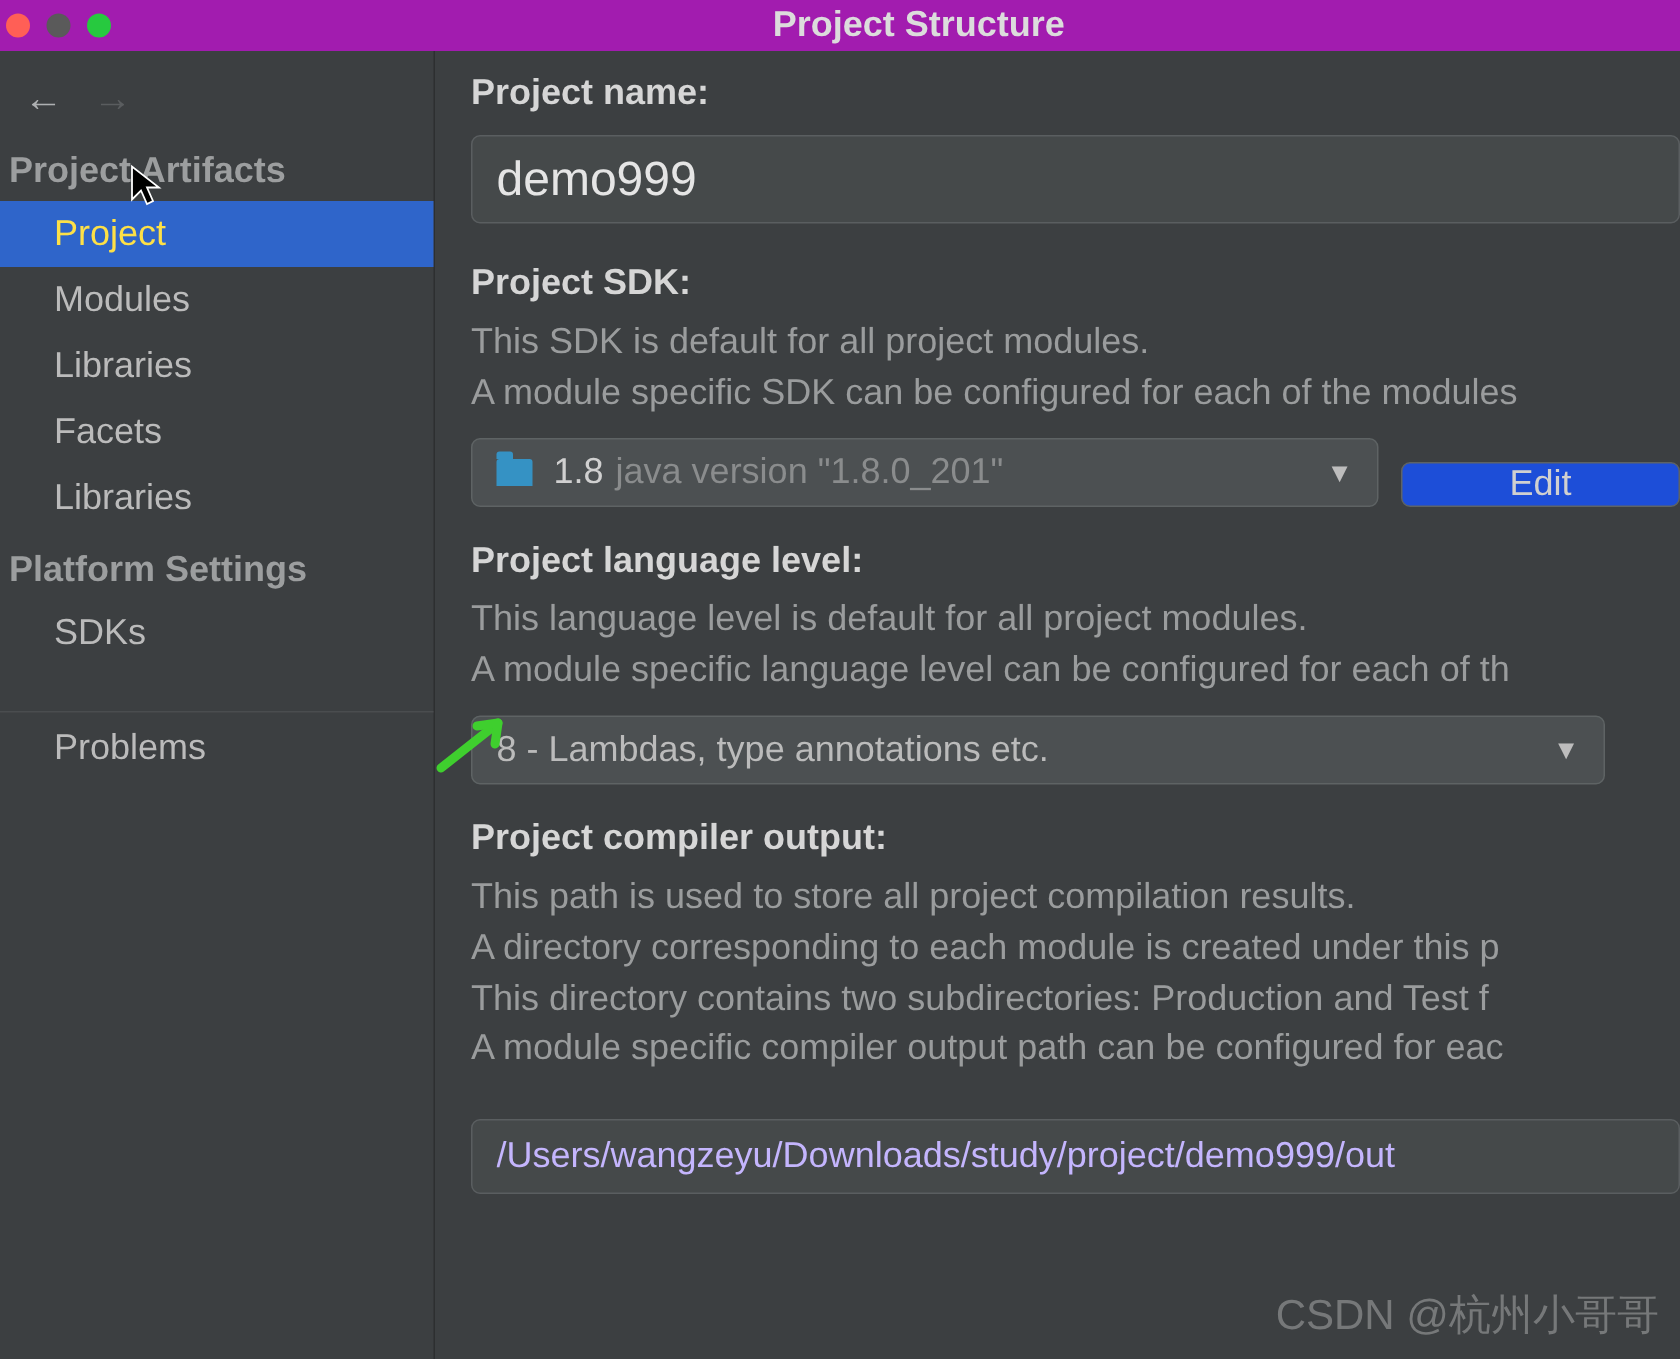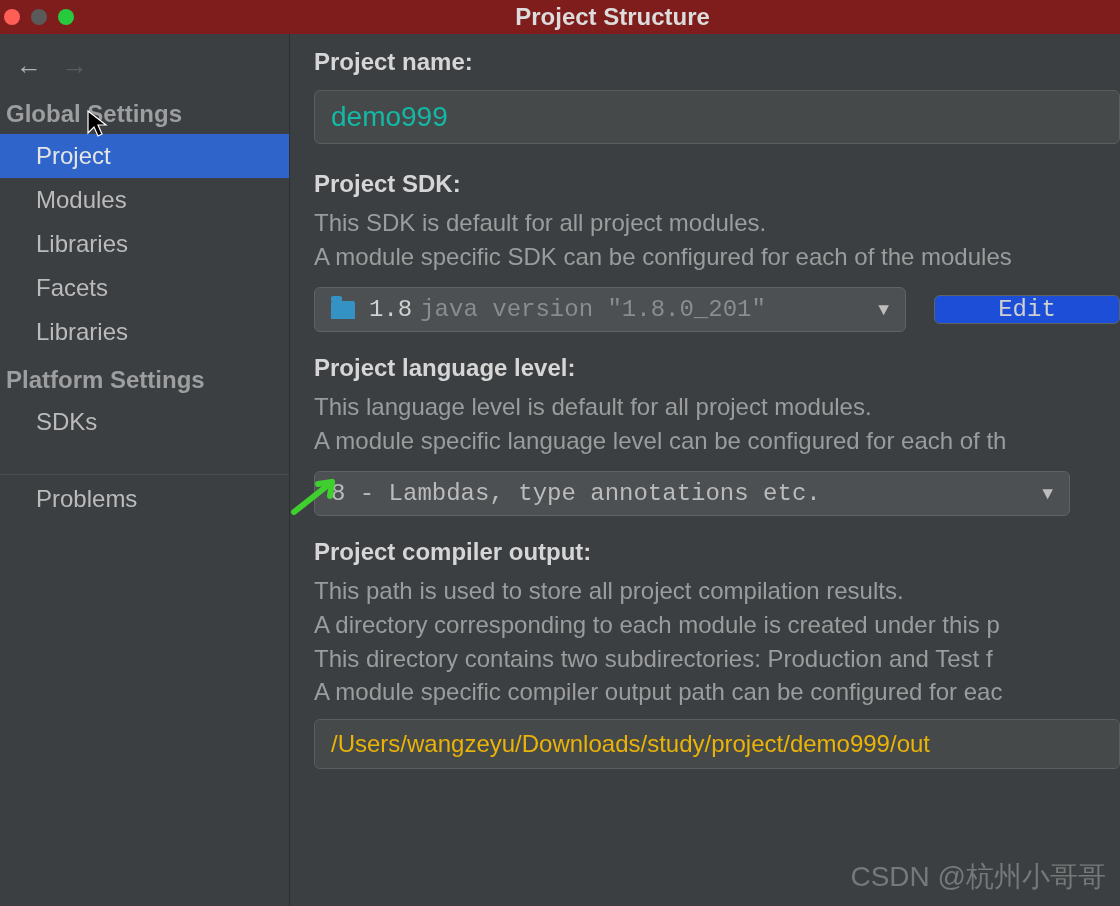--- a/index.html
+++ b/index.html
@@ -7,21 +7,21 @@
       font-family: -apple-system, BlinkMacSystemFont, "Segoe UI", sans-serif;
       background: #3c3f41;
       color: #bbbbbb;
       width: 1120px;
       height: 906px;
       overflow: hidden;
       position: relative;
     }
     .titlebar {
       height: 34px;
-      background: #7f1d1d;
+      background: #a21caf;
       display: flex;
       align-items: center;
       padding: 0 4px;
       position: relative;
     }
     .traffic-lights {
       display: flex;
       gap: 11px;
       align-items: center;
     }
@@ -74,21 +74,21 @@
       padding: 4px 6px 6px;
     }
     .nav-item {
       padding: 8px 0 8px 36px;
       font-size: 24px;
       color: #bbbbbb;
       cursor: pointer;
     }
     .nav-item.selected {
       background: #2f65ca;
-      color: #e5e5e5;
+      color: #fde047;
     }
     .problems {
       padding: 10px 0 8px 36px;
       margin-top: 30px;
       font-size: 24px;
       color: #bbbbbb;
       border-top: 1px solid #4a4d4f;
       cursor: pointer;
     }
     .content {
@@ -106,31 +106,30 @@
       color: #9a9c9d;
       font-size: 24px;
       line-height: 1.4;
       white-space: nowrap;
     }
     .text-input {
       width: 100%;
       background: #45494a;
       border: 1px solid #5a5e60;
       border-radius: 6px;
-      color: #14b8a6;
-      font-size: 28px;
+      color: #e5e5e5;
+      font-size: 32px;
       padding: 10px 16px;
       margin: 6px 0 26px;
     }
     .row {
       display: flex;
-      gap: 28px;
-      align-items: center;
+      gap: 15px;
+      align-items: flex-end;
       margin: 14px 0 22px;
-      font-family: Liberation Mono, monospace;
     }
     .combobox {
       flex: 1;
       background: #4c5052;
       border: 1px solid #5e6364;
       border-radius: 6px;
       display: flex;
       align-items: center;
       padding: 8px 16px;
       font-size: 24px;
@@ -171,24 +170,24 @@
       display: flex;
       align-items: center;
       justify-content: center;
       cursor: pointer;
     }
     .path-input {
       width: 100%;
       background: #45494a;
       border: 1px solid #5a5e60;
       border-radius: 6px;
-      color: #eab308;
+      color: #c4b5fd;
       font-size: 24px;
       padding: 10px 16px;
-      margin-top: 10px;
+      margin-top: 30px;
     }
     .cursor-arrow {
       position: absolute;
       left: 86px; top: 109px;
       pointer-events: none;
     }
     .green-arrow {
       position: absolute;
       left: 290px; top: 476px;
       pointer-events: none;
@@ -213,21 +212,21 @@
   </div>
   <div class="window-title">Project Structure</div>
 </div>
 
 <div class="main">
   <div class="sidebar">
     <div class="nav-arrows">
       <span class="arrow enabled">←</span>
       <span class="arrow disabled">→</span>
     </div>
-    <div class="section-header">Global Settings</div>
+    <div class="section-header">Project Artifacts</div>
     <div class="nav-item selected">Project</div>
     <div class="nav-item">Modules</div>
     <div class="nav-item">Libraries</div>
     <div class="nav-item">Facets</div>
     <div class="nav-item">Libraries</div>
     <div class="section-header" style="margin-top:8px">Platform Settings</div>
     <div class="nav-item">SDKs</div>
     <div class="problems">Problems</div>
   </div>
 

